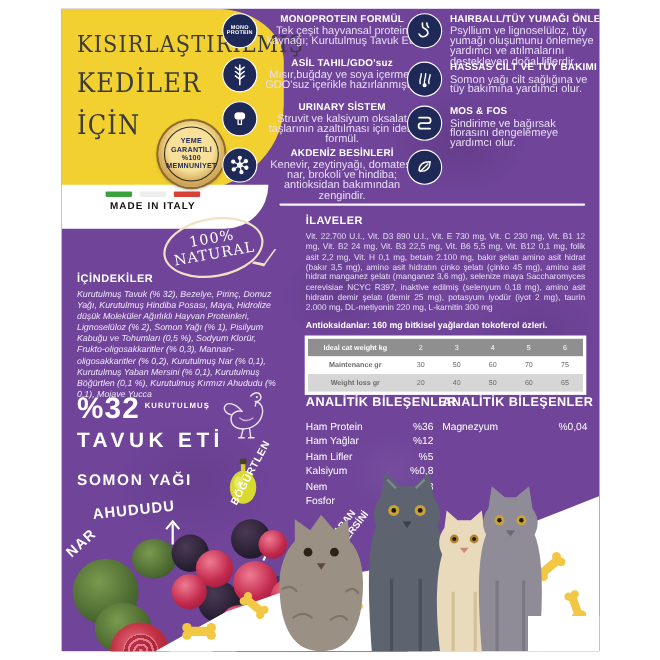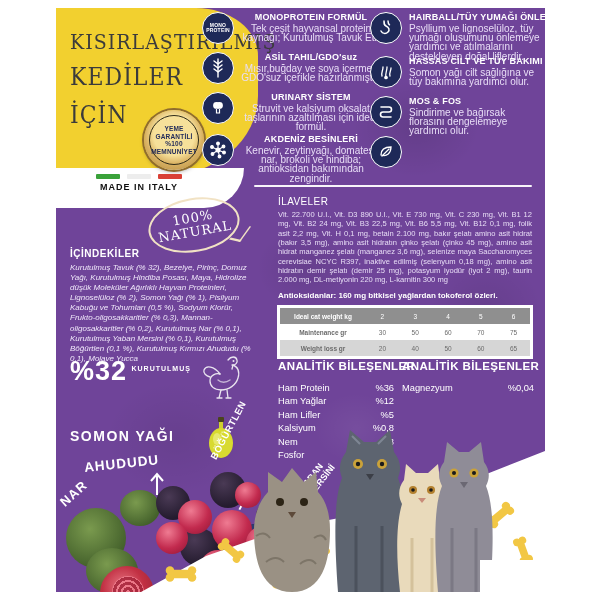--- a/index.html
+++ b/index.html
@@ -41,21 +41,21 @@
            border:1.5px solid #fff;display:flex;align-items:center;justify-content:center;overflow:hidden;}
   .fi-icon svg{display:block;}
   .f-item h3{margin:0 0 2px;font-size:9px;line-height:10px;color:#fff;letter-spacing:.2px;white-space:nowrap;}
   .f-item p{margin:0;font-size:10px;line-height:9.2px;color:#e8ddf6;}
   .col1{left:146px;width:182px;} .col1 .txt{width:140px;text-align:center;}
   .col2{left:314px;width:172px;} .col2 .txt{width:138px;}
   .mono-badge{display:flex;flex-direction:column;align-items:center;justify-content:center;color:#fff;}
   .mono-badge div{font-size:5px;font-weight:bold;line-height:5.5px;letter-spacing:.2px;}
   .sep-line{position:absolute;left:198px;top:177px;width:278px;height:2px;background:rgba(255,255,255,.95);border-radius:2px;}
   
-  .additives-h{position:absolute;left:222px;top:188px;font-size:10px;font-weight:normal;color:#fff;letter-spacing:.4px;}
+  .additives-h{position:absolute;left:222px;top:188px;font-size:10px;font-weight:bold;color:#fff;letter-spacing:.4px;}
   .additives-b{position:absolute;left:222px;top:202px;width:254px;font-size:7.55px;line-height:9.35px;
                color:#e7dcf5;text-align:justify;}
   .antiox{position:absolute;left:222px;top:283px;width:254px;font-size:8px;font-weight:bold;color:#fff;}
   
   .ftable{position:absolute;left:221px;top:297px;width:256px;background:#fff;padding:3px;box-sizing:border-box;}
   .frow{display:grid;grid-template-columns:86px repeat(5,1fr);align-items:center;height:16px;}
   .frow div{font-size:6.5px;text-align:center;}
   .frow .rl{text-align:center;font-weight:bold;}
   .fr-h{background:#8f8f8f;color:#fff;}
   .fr-a{background:#fff;color:#6b6b6b;}
@@ -327,20 +327,21 @@
     <div>100%</div>
     <div>NATURAL</div>
   </div>
   <div class="ing-h">İÇİNDEKİLER</div>
   <div class="ing-b">Kurutulmuş Tavuk (% 32), Bezelye, Pirinç, Domuz Yağı, Kurutulmuş Hindiba Posası, Maya, Hidrolize düşük Moleküler Ağırlıklı Hayvan Proteinleri, Lignoselüloz (% 2), Somon Yağı (% 1), Pisilyum Kabuğu ve Tohumları (0,5 %), Sodyum Klorür, Frukto-oligosakkaritler (% 0,3), Mannan-oligosakkaritler (% 0,2), Kurutulmuş Nar (% 0,1), Kurutulmuş Yaban Mersini (% 0,1), Kurutulmuş Böğürtlen (0,1 %), Kurutulmuş Kırmızı Ahududu (% 0,1), Mojave Yucca</div>
 
   <div class="pct-row">
     <span class="pct">%32</span>
     <span class="pct-sub">KURUTULMUŞ</span>
   </div>
+  <div class="chicken-title">TAVUK ETİ</div>
   <svg class="chicken-svg" width="52" height="52" viewBox="0 0 52 52">
     <g stroke="#e9e4ef" stroke-width="1.3" fill="none" stroke-linecap="round">
       <path d="M30 10 c3 -4 8 -4 9 0 c1 3 -2 5 -4 5 l-1 4"></path>
       <path d="M34 15 c6 1 8 7 6 13 c-2 7 -9 12 -17 12 c-7 0 -11 -4 -11 -9 c0 -6 6 -8 10 -7"></path>
       <path d="M22 24 c-6 -8 -14 -9 -16 -4 c-1 3 2 6 6 7"></path>
       <path d="M23 40 l-2 8 m8 -8 l1 8 m-11 0 h5 m4 0 h5"></path>
       <path d="M20 30 c3 3 8 3 12 0" opacity=".7"></path>
     </g>
     <circle cx="35.5" cy="11" r="1" fill="#e9e4ef"></circle>
   </svg>

